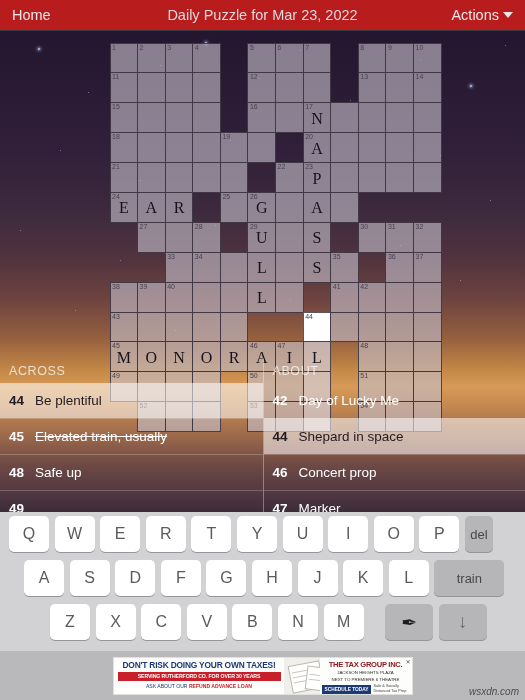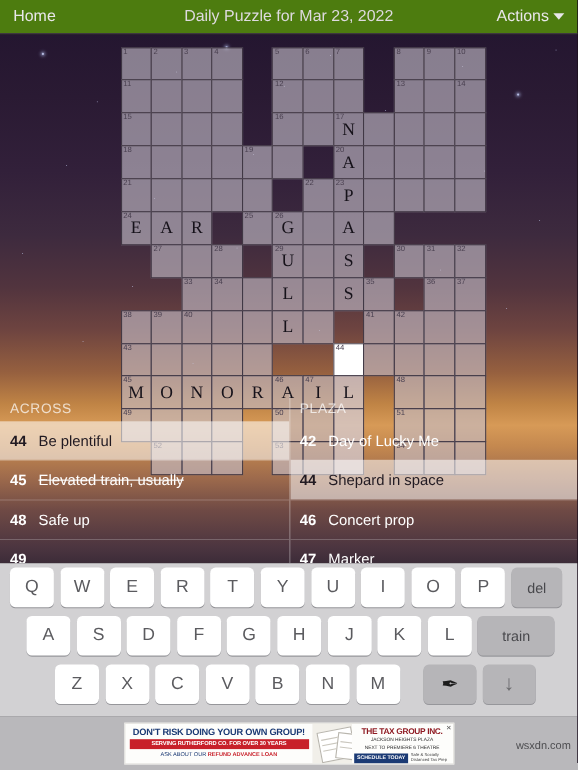--- a/index.html
+++ b/index.html
@@ -19,21 +19,21 @@
        #52343e 48%, #6e4440 56%, #96603f 64%, #c08445 70%,
        #d79a57 74%, #c4884f 78%, #9d6a4c 84%, #6f4a45 90%, #4c3540 97%, #3c2c38 100%);
   }
   .star{position:absolute;background:#cfd8ff;border-radius:50%;opacity:.85;}
   .star.big{width:2px;height:2px;box-shadow:0 0 3px 1px rgba(190,205,255,.8);}
   .star.sm{width:1px;height:1px;opacity:.6;}
 
   
   .topbar{
     position:absolute;left:0;top:0;width:525px;height:31px;
-    background:#4d7c0f;
+    background:#b91c1c;
     display:flex;align-items:center;
     box-sizing:border-box;padding:0 12px;
     border-bottom:1px solid #3e3740;
   }
   .topbar .home{color:#e9e7ea;font-size:14.5px;}
   .topbar .title{
     position:absolute;left:0;right:0;text-align:center;
     color:#dedadf;font-size:14.5px;pointer-events:none;
   }
   .topbar .actions{
@@ -110,21 +110,21 @@
   .krow.r2{padding-left:24px;}
   .krow.r3{padding-left:50px;}
   .key{
     width:40px;height:36px;margin-right:5.6px;
     background:#ffffff;border-radius:5px;
     display:flex;align-items:center;justify-content:center;
     font-size:16px;color:#5b5b5f;
     box-shadow:0 1px 0 rgba(130,130,135,.75);
   }
   .key.wide{background:#b6b5b8;color:#48484c;font-size:13px;}
-  .key.del{width:46px;margin-right:8px;}
+  .key.del{width:28px;margin-right:8px;}
   .key.next{width:70px;margin-right:8px;}
   .key.pen{width:48px;margin-left:16px;}
   .key.down{width:48px;}
   .pen-ico{font-size:19px;color:#1c1c1c;transform:rotate(0deg);}
   .arrow-ico{font-size:19px;color:#6d6d70;}
 
   
   .adwrap{
     position:absolute;left:0;top:651px;width:525px;height:49px;
     background:#b9b8bb;display:flex;align-items:center;justify-content:center;
@@ -146,22 +146,22 @@
   .doc{position:absolute;background:#fff;border:1px solid #b9b6ae;transform:rotate(-11deg);} 
   .doc .dl{position:absolute;left:2px;right:2px;height:1px;background:#c9c6bd;}
   .ad-right{width:92px;padding:2px 2px 0 2px;box-sizing:border-box;text-align:center;}
   .ad-r-h{font-size:7.6px;font-weight:bold;color:#8f1a22;letter-spacing:-.3px;white-space:nowrap;}
   .ad-r-s{font-size:4.4px;color:#2c2c2c;margin-top:1.5px;white-space:nowrap;}
   .ad-r-row{display:flex;align-items:center;gap:2px;margin-top:2.5px;}
   .ad-btn{background:#1b3a74;color:#fff;font-size:4.8px;font-weight:bold;padding:2px 3px;white-space:nowrap;}
   .ad-r-f{font-size:3.8px;color:#444;text-align:left;line-height:1.35;}
   .adx{position:absolute;right:1px;top:0px;font-size:6px;color:#555;}
   .watermark{
-    position:absolute;right:6px;bottom:16px;
-    font-size:10px;color:#4d4d50;font-family:"Liberation Sans",sans-serif;
+    position:absolute;right:6px;bottom:3px;
+    font-size:10px;color:#4d4d50;font-family:"Liberation Sans",sans-serif;font-style:italic;
   }
 </style>
 </head>
 <body>
 
 <div id="app">
 
   <div class="sky" id="sky">
       <div class="star big" style="left: 38px; top: 18px;"></div>
       <div class="star sm" style="left: 88px; top: 62px;"></div>
@@ -513,21 +513,21 @@
           <div class="clue">
             <span class="n">48</span>
             <span class="t">Safe up</span>
           </div>
           <div class="clue">
             <span class="n">49</span>
           </div>
         </div>
     </div>
     <div class="pane down">
-      <div class="hdr">PLAZA</div>
+      <div class="hdr">ABOUT</div>
       <div id="down-list">
           <div class="clue first">
             <span class="n">42</span>
             <span class="t">Day of Lucky Me</span>
           </div>
           <div class="clue sel">
             <span class="n">44</span>
             <span class="t">Shepard in space</span>
           </div>
           <div class="clue">
@@ -581,21 +581,21 @@
         </div>
         <div class="key wide down">
           <span class="arrow-ico">↓</span>
         </div>
       </div>
   </div>
 
   <div class="adwrap">
     <div class="ad">
       <div class="ad-left">
-        <div class="ad-h">DON'T RISK DOING YOUR OWN GROUP!</div>
+        <div class="ad-h">DON'T RISK DOING YOUR OWN TAXES!</div>
         <div class="ad-band">SERVING RUTHERFORD CO. FOR OVER 30 YEARS</div>
         <div class="ad-sub"><span>ASK ABOUT OUR </span><b>REFUND ADVANCE LOAN</b></div>
       </div>
       <div class="ad-mid">
         <div class="doc" style="left:6px;top:5px;width:30px;height:26px;">
           <div class="dl" style="top:6px;"></div>
             <div class="dl" style="top:11px;"></div>
             <div class="dl" style="top:16px;"></div>
         </div>
         <div class="doc" style="left:22px;top:9px;width:26px;height:22px;transform:rotate(7deg);">

